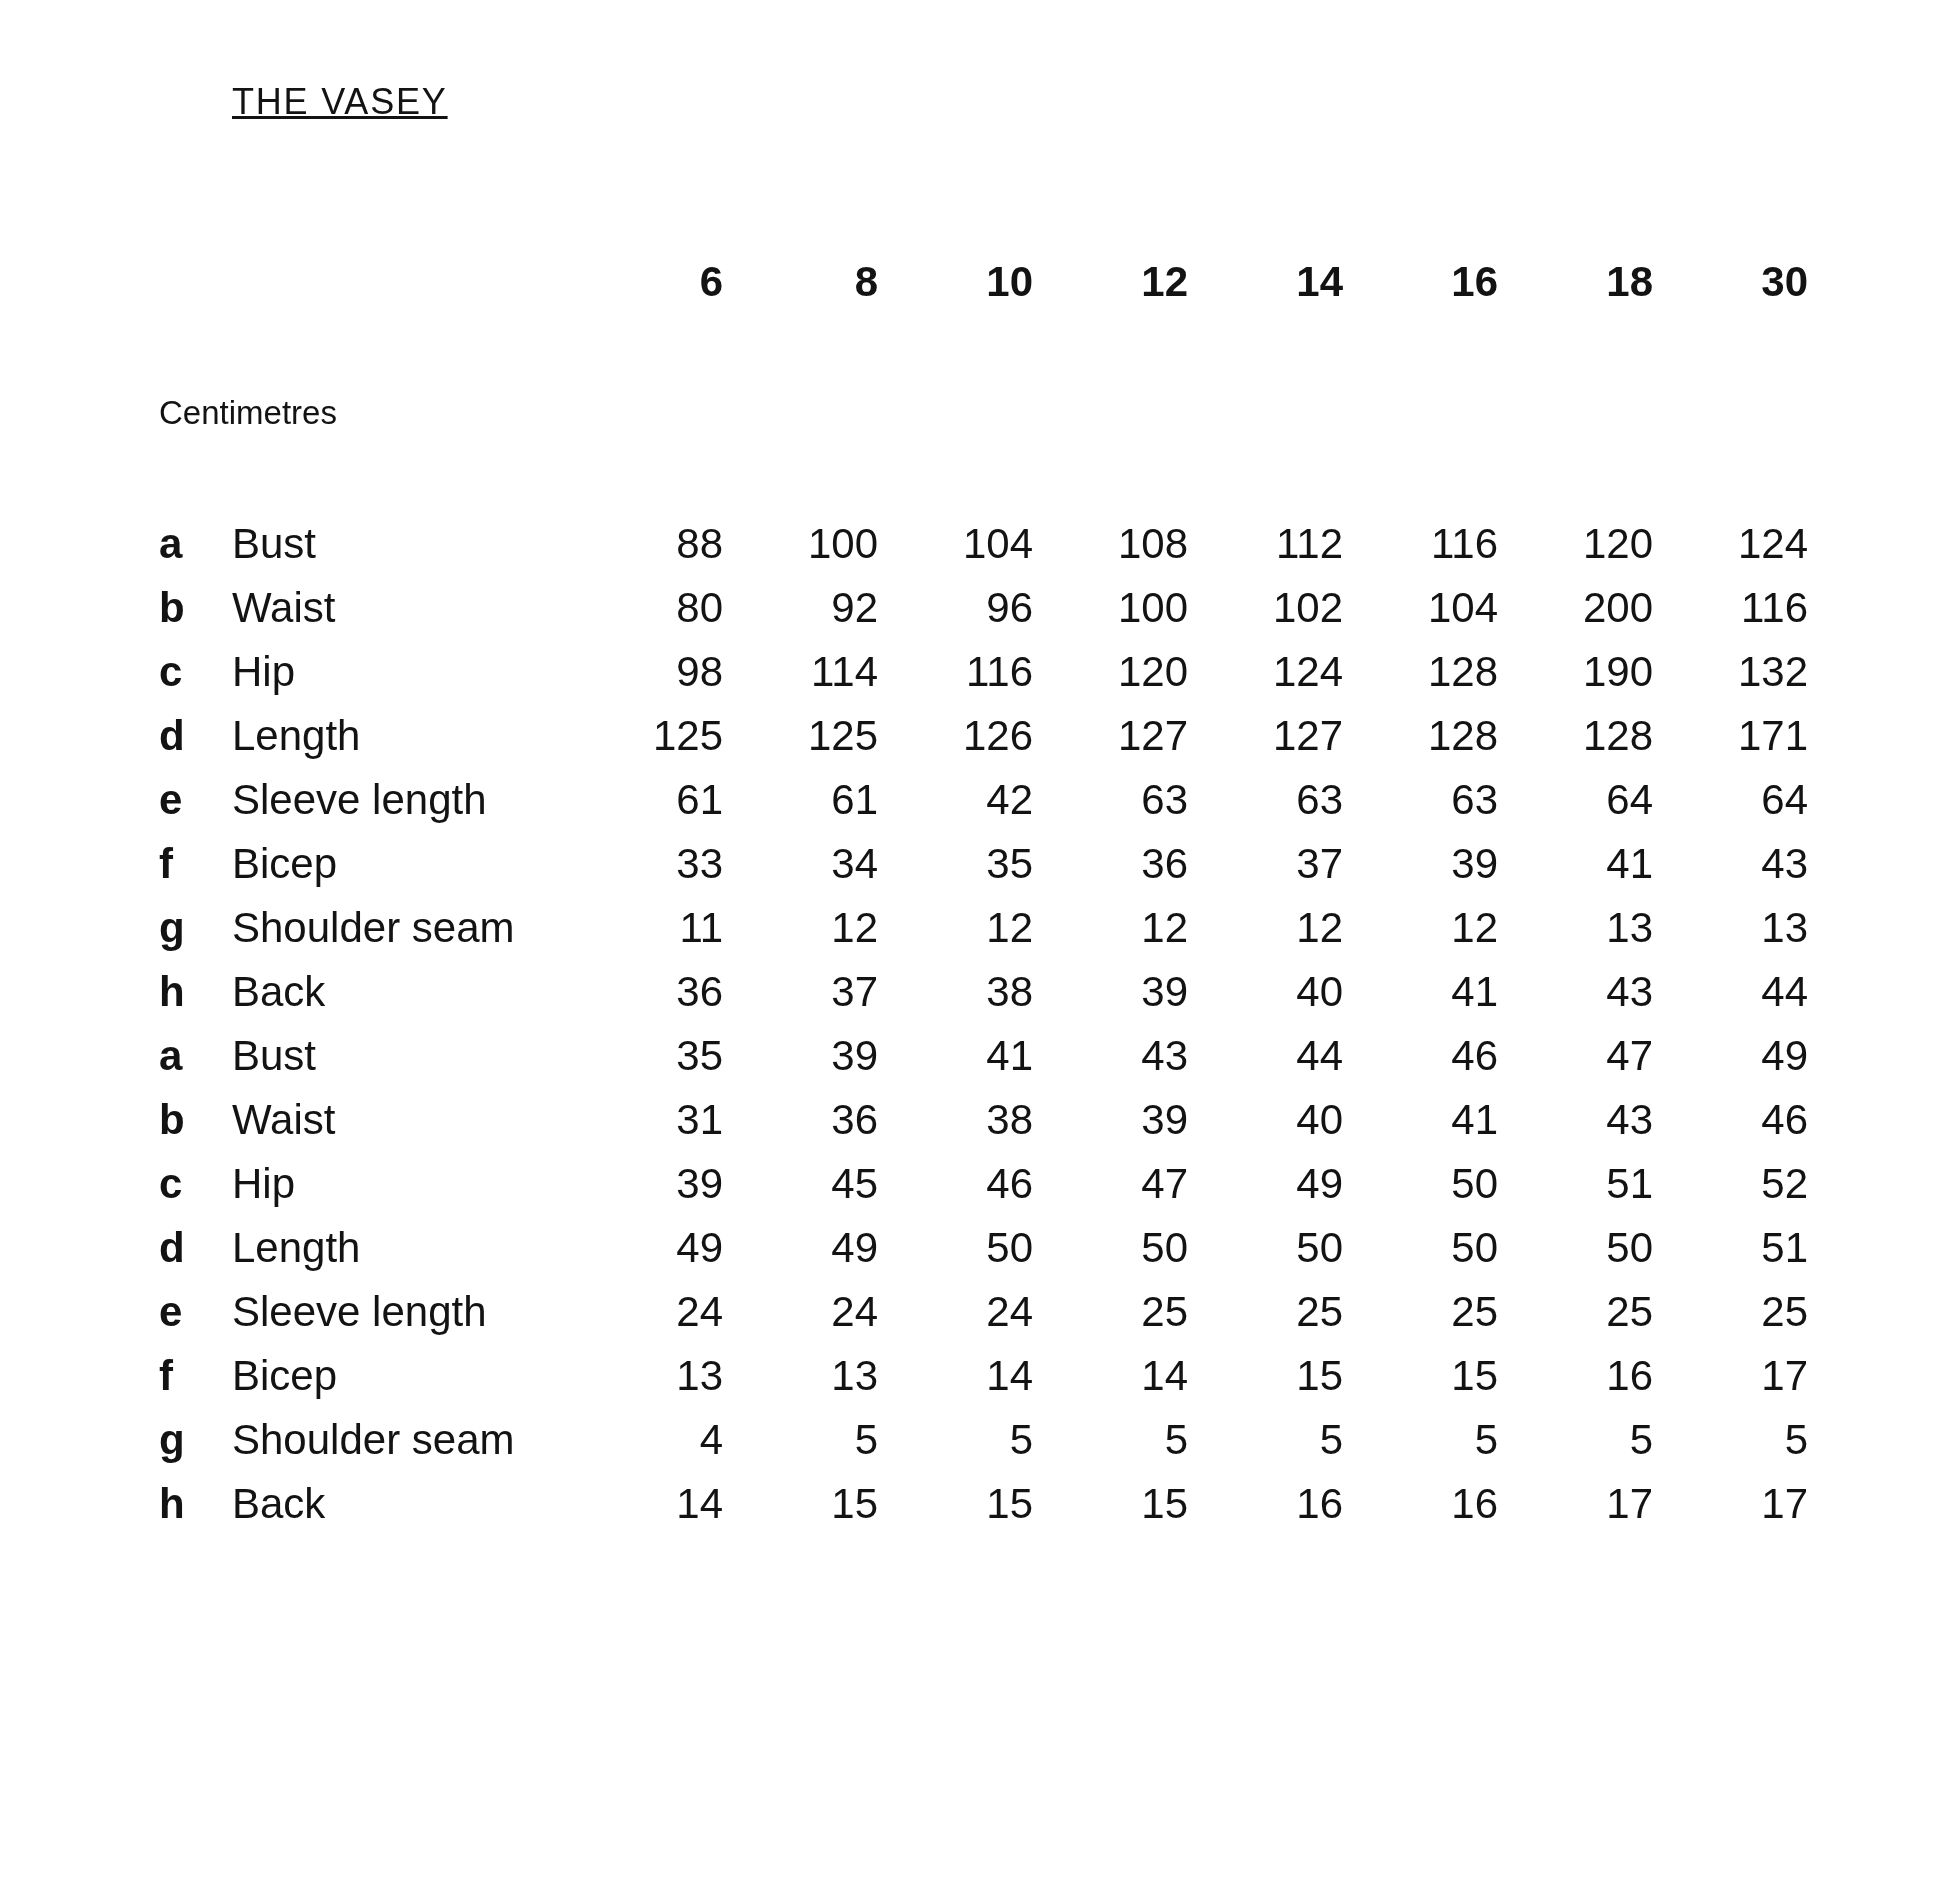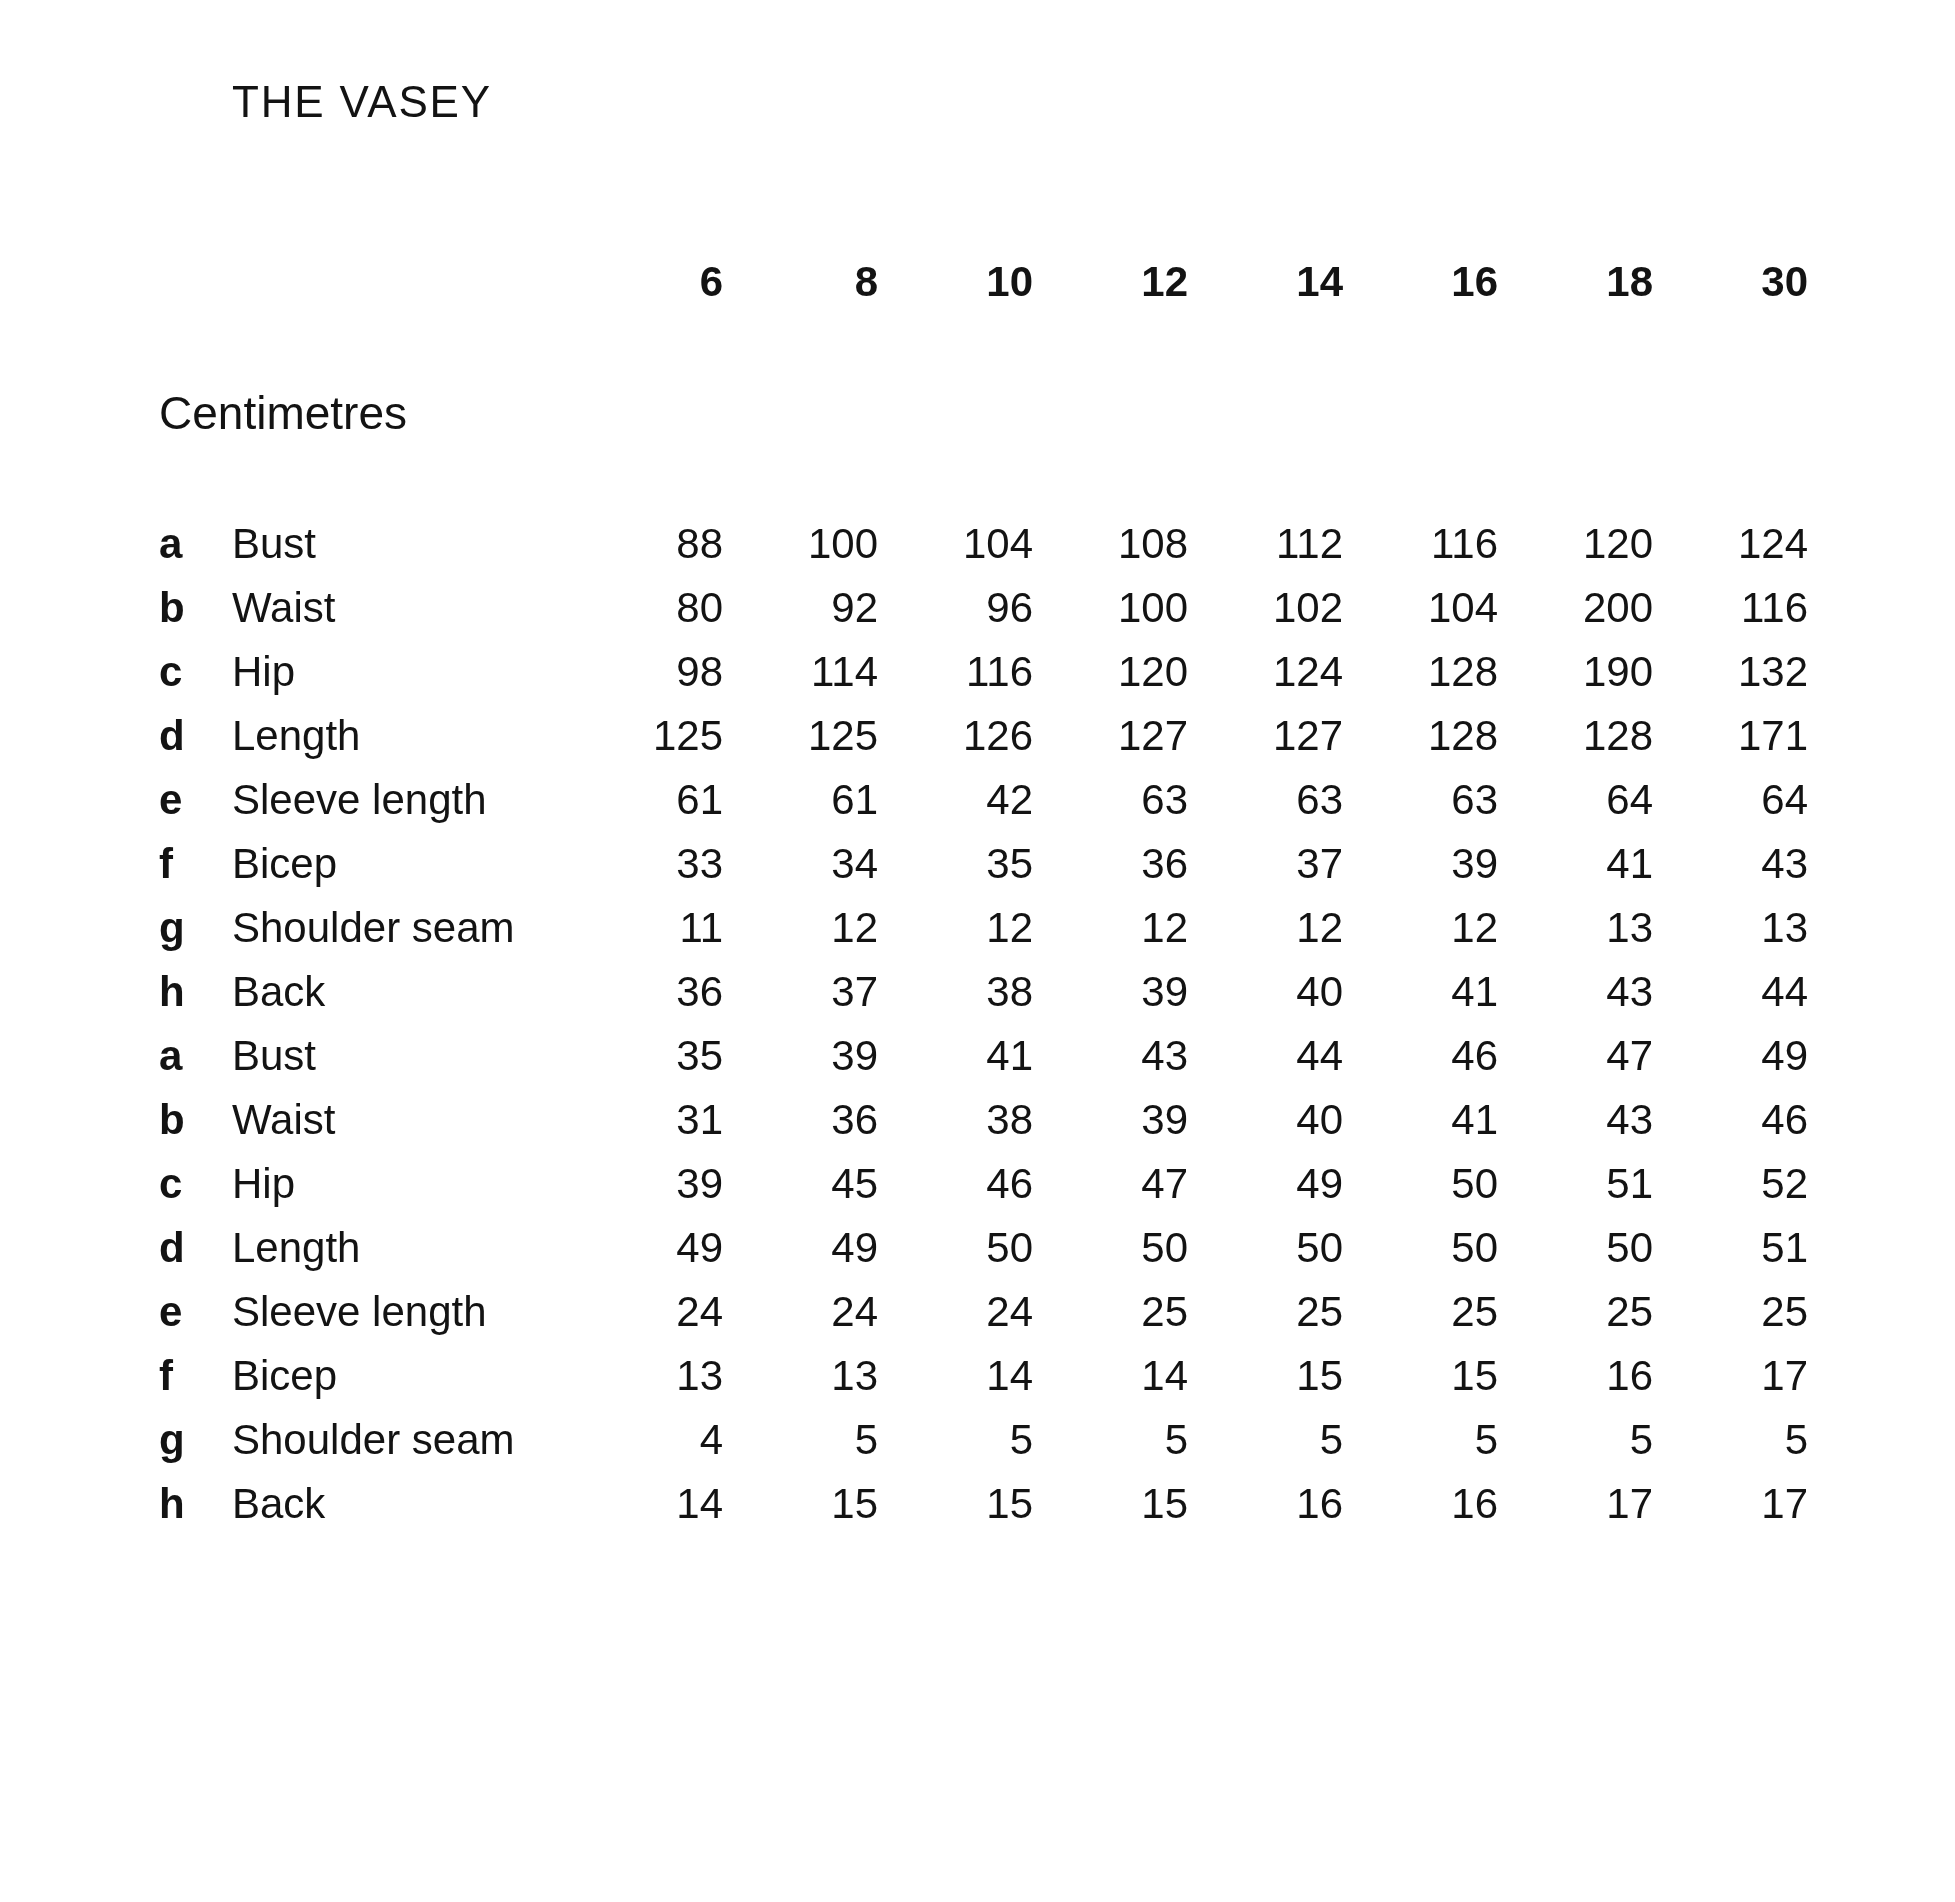--- a/index.html
+++ b/index.html
@@ -8,46 +8,47 @@
     position:relative;
     width:1955px;
     height:1903px;
     background:#ffffff;
     color:#131313;
     font-family:"Liberation Sans", sans-serif;
     overflow:hidden;
   }
   .title {
     margin:68px 0 0 232px;
-    font-size:44px;
+    font-size:36px;
     font-weight:400;
     letter-spacing:1.8px;
     line-height:67px;
     color:#131313;
+    text-decoration:underline;
   }
   .chart {
     margin-left:159px;
     margin-top:115px;
     width:1651px;
   }
   .grid-row {
     display:grid;
     grid-template-columns:73px 336px repeat(8, 155px);
     height:64px;
     align-items:baseline;
     font-size:42px;
     line-height:64px;
     white-space:nowrap;
   }
   .grid-row .num { text-align:right; font-variant-numeric:tabular-nums; }
   .size-header .num { font-weight:700; }
   .letter { font-weight:700; }
   .label { font-weight:400; }
   .section-label {
-    font-size:46px;
+    font-size:33px;
     line-height:64px;
     font-weight:400;
     margin:67px 0;
   }
 </style>
 </head>
 <body>
 
 <div class="page">
   <h1 class="title">THE VASEY</h1>

